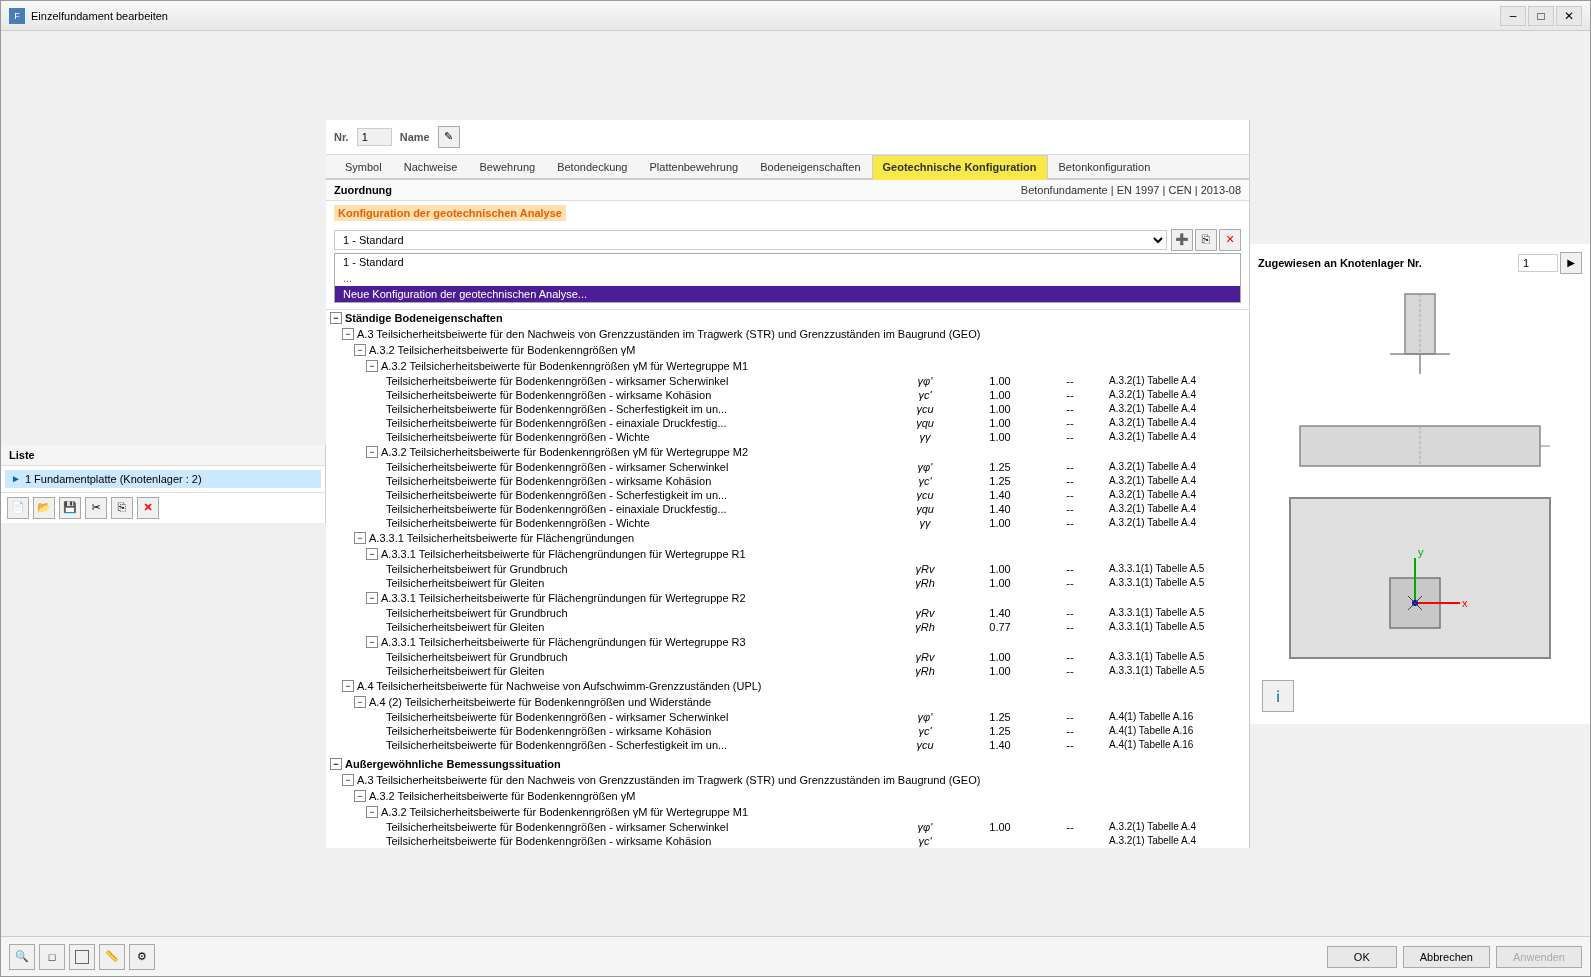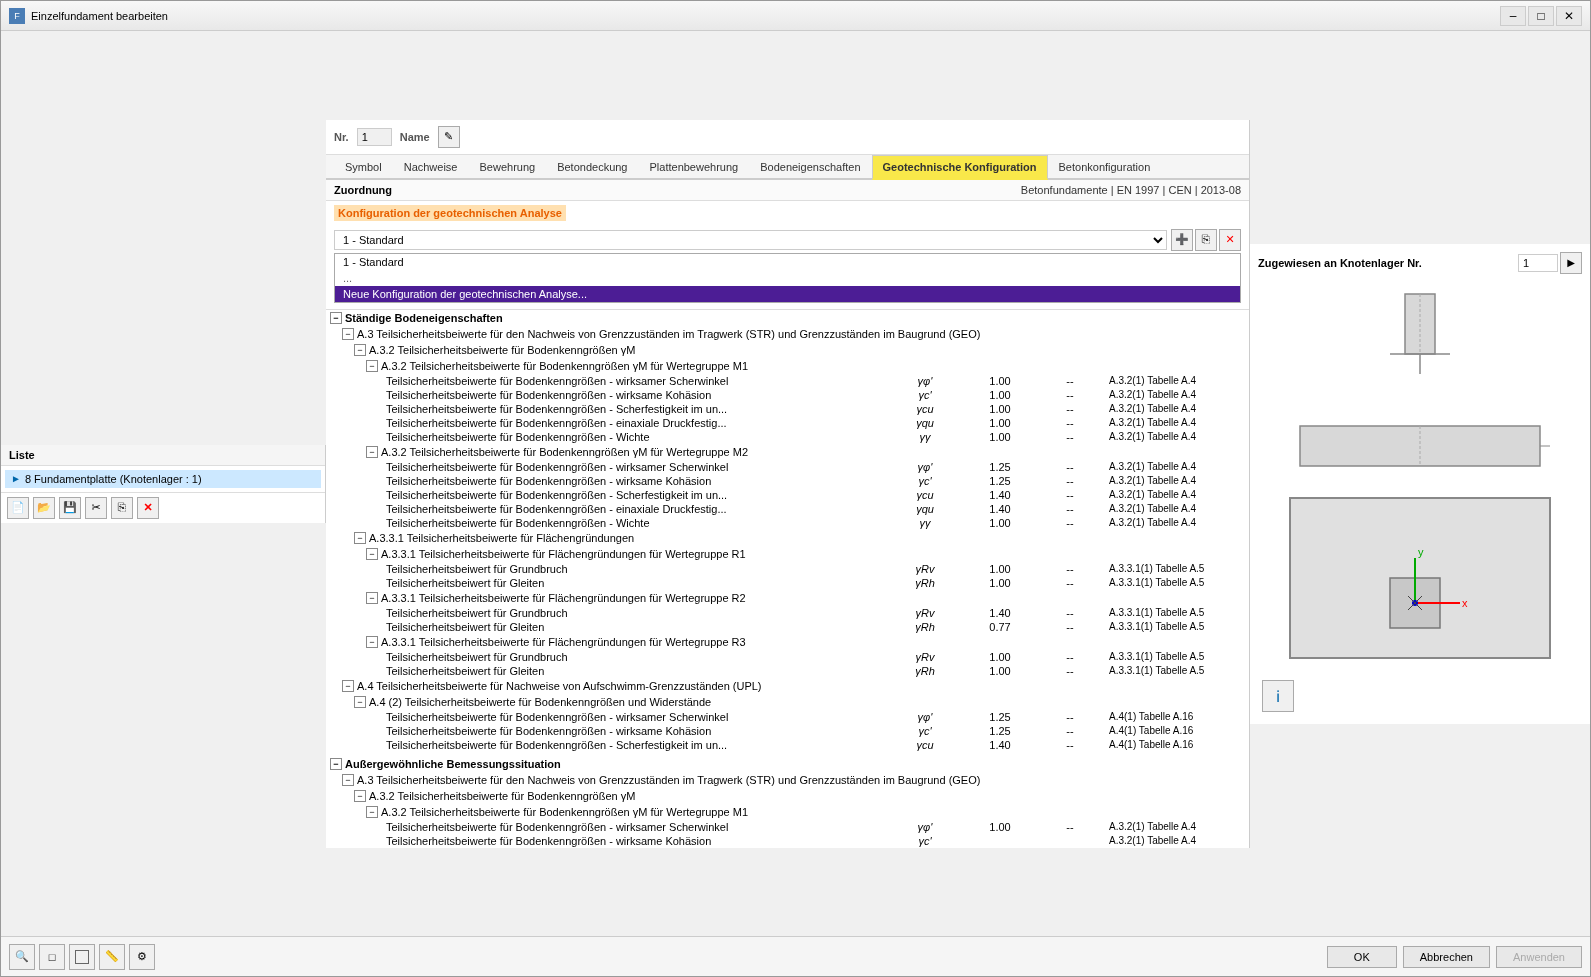--- a/index.html
+++ b/index.html
@@ -106,21 +106,21 @@
     </div>
   </div>
 
   <div class="main-content">
 
     <div class="sidebar">
       <div class="sidebar-header">Liste</div>
       <div class="sidebar-list">
         <div class="sidebar-item selected">
           <span style="color:#0066aa; font-size:10px;">►</span>
-          <span>8  Fundamentplatte (Knotenlager : 1)</span>
+          <span>1  Fundamentplatte (Knotenlager : 2)</span>
         </div>
       </div>
       <div class="sidebar-bottom">
         <button class="sidebar-bottom-btn" title="Neu">
           <span>📄</span>
         </button>
         <button class="sidebar-bottom-btn" title="Öffnen">
           <span>📂</span>
         </button>
         <button class="sidebar-bottom-btn" title="Speichern">

